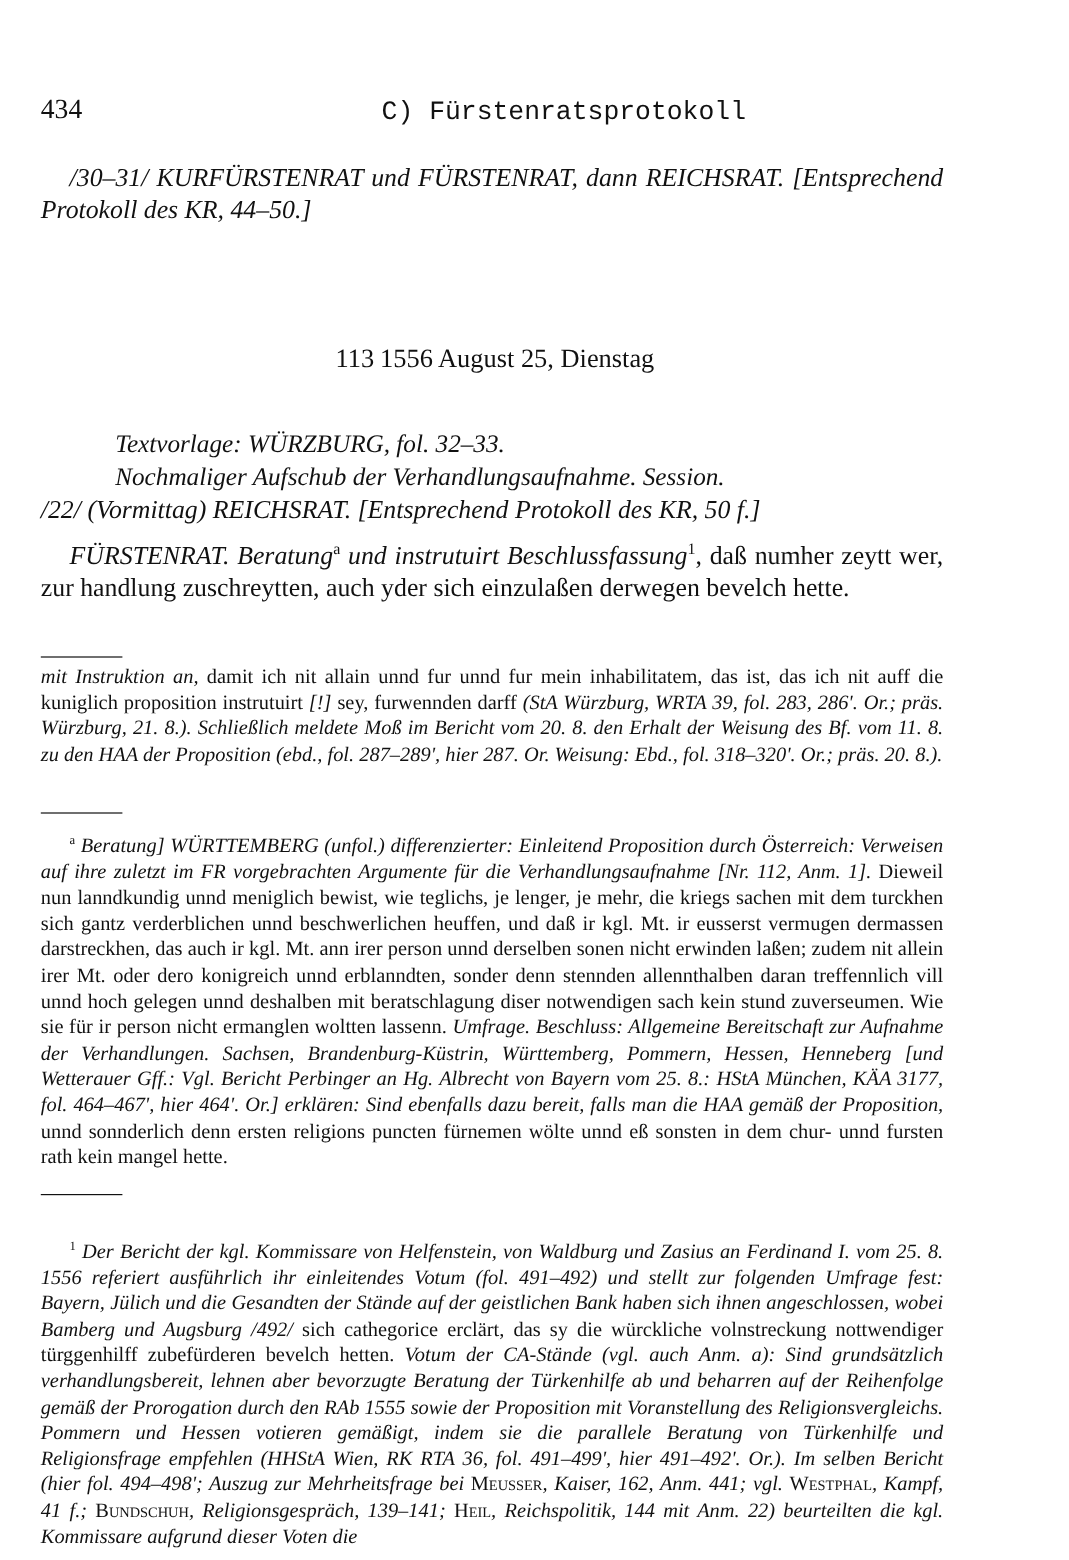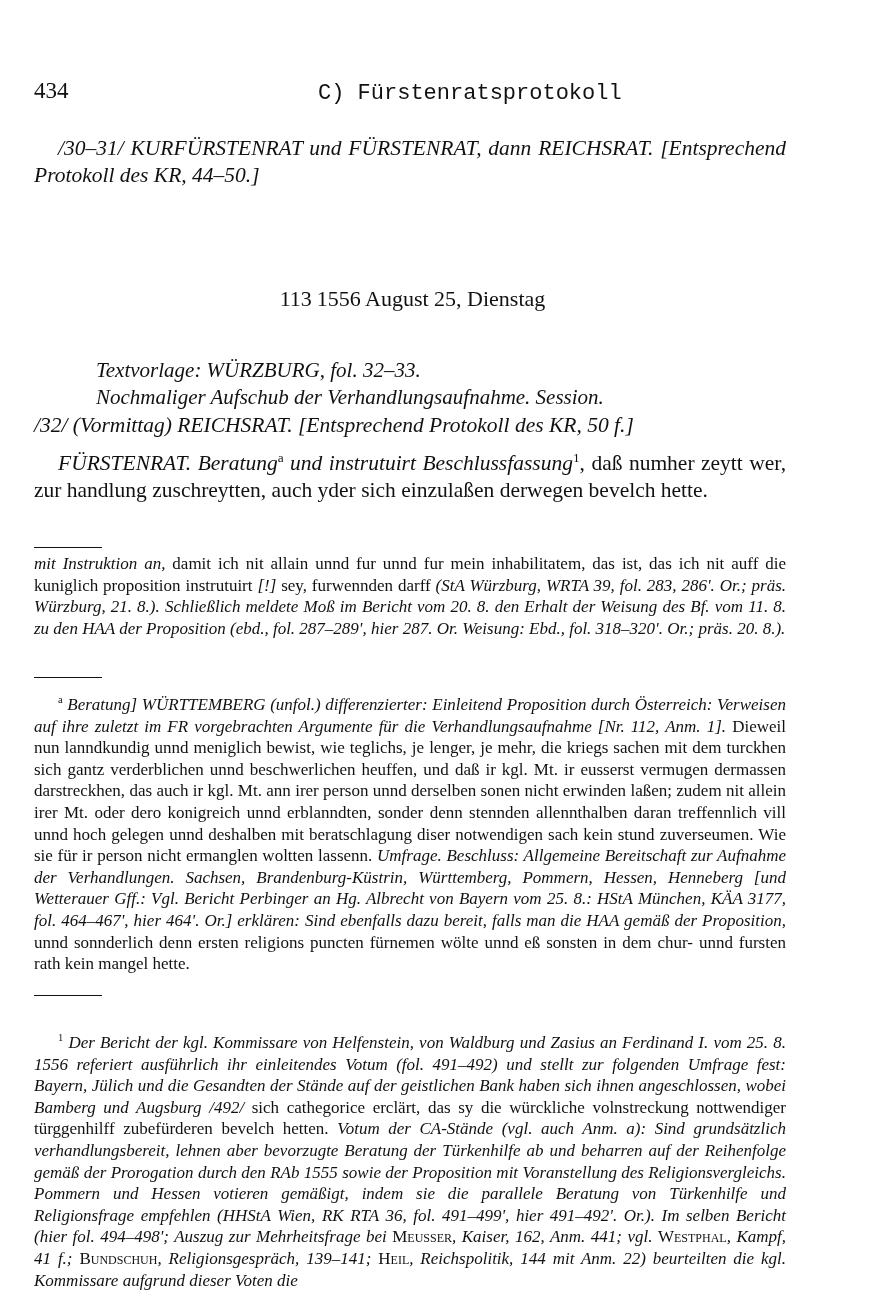--- a/index.html
+++ b/index.html
@@ -34,21 +34,21 @@
 <div class="blk entry-head" style="top:286px;">
   <span class="num">113</span><span>1556 August 25, Dienstag</span>
 </div>
 
 <div class="blk source" style="top:357px;">
   <div>Textvorlage: WÜRZBURG, fol. 32–33.</div>
   <div>Nochmaliger Aufschub der Verhandlungsaufnahme. Session.</div>
 </div>
 
 <div class="blk main" style="top:412px;">
-  <div class="i">/32/ (Vormittag) REICHSRAT. [Entsprechend Protokoll des KR, 50 f.]</div>
+  <div class="i">/22/ (Vormittag) REICHSRAT. [Entsprechend Protokoll des KR, 50 f.]</div>
   <div class="indent"><span class="i">FÜRSTENRAT. Beratung</span><sup>a</sup><span class="i"> und instrutuirt Beschlussfassung</span><sup>1</sup><span>, daß numher zeytt wer, zur handlung zuschreytten, auch yder sich einzulaßen derwegen bevelch hette.</span></div>
 </div>
 
 <div class="rule" style="top:547px;"></div>
 <div class="blk note" style="top:553px;">
   <span class="i">mit Instruktion an,</span><span> damit ich nit allain unnd fur unnd fur mein inhabilitatem, das ist, das ich nit auff die kuniglich proposition instrutuirt </span><span class="i">[!]</span><span> sey, furwennden darff </span><span class="i">(StA Würzburg, WRTA 39, fol. 283, 286'. Or.; präs. Würzburg, 21. 8.). Schließlich meldete Moß im Bericht vom 20. 8. den Erhalt der Weisung des Bf. vom 11. 8. zu den HAA der Proposition (ebd., fol. 287–289', hier 287. Or. Weisung: Ebd., fol. 318–320'. Or.; präs. 20. 8.).</span>
 </div>
 
 <div class="rule" style="top:677px;"></div>
 <div class="blk note indent" style="top:683px;">

